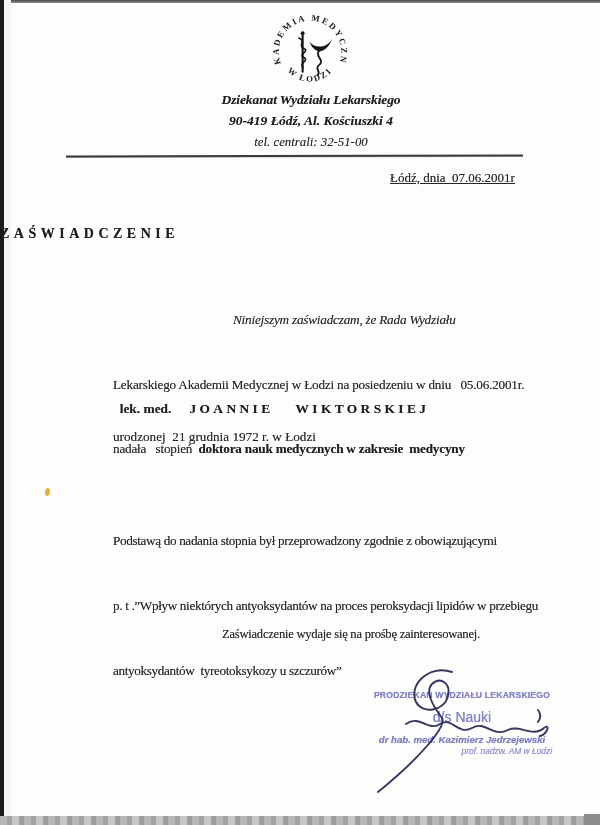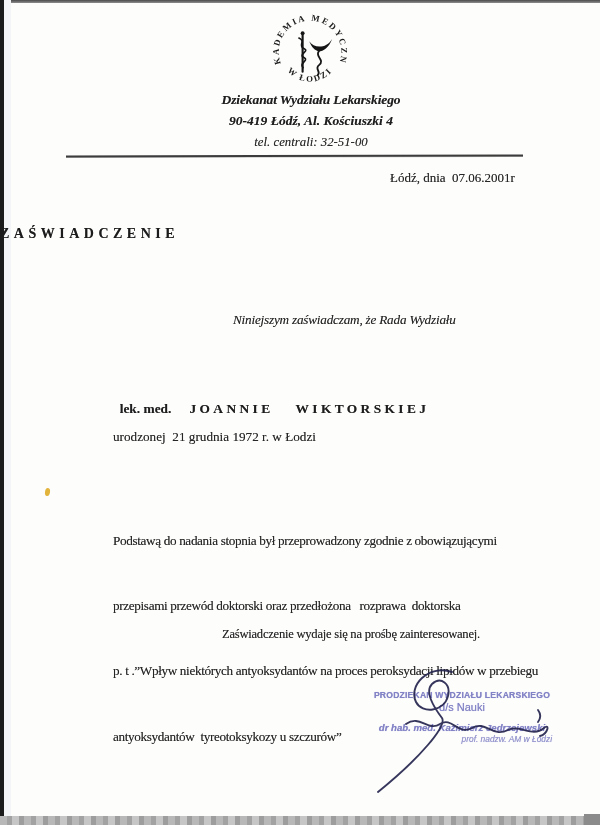--- a/index.html
+++ b/index.html
@@ -17,39 +17,39 @@
   .edge-bottom{left:0;top:816px;width:600px;height:9px;background:repeating-linear-gradient(90deg,#b8b8b8 0 7px,#a2a2a2 7px 12px,#c6c6c6 12px 19px,#9d9d9d 19px 24px);}
   .edge-bottom-corner{left:584px;top:814px;width:16px;height:11px;background:#8b8b8b;}
   
   .logo{left:268px;top:11px;width:84px;height:82px;}
   .letterhead{left:11px;top:0;width:600px;text-align:center;}
   .lh-office{top:92px;font-size:13.5px;font-weight:bold;font-style:italic;letter-spacing:-0.1px;color:#1e1e1e;}
   .lh-address{top:113px;font-size:13.5px;font-weight:bold;font-style:italic;color:#1e1e1e;}
   .lh-phone{top:135px;font-size:12.8px;font-style:italic;color:#2a2a2a;}
   .rule{left:66px;top:155px;width:457px;height:2px;background:#3c3c3c;transform:rotate(-0.15deg);box-shadow:0 0.5px 0 rgba(60,60,60,.35);}
   .scan-text{text-shadow:0 0 .5px rgba(40,40,40,.5);}
-  .date-line{left:390px;top:170px;font-size:13px;white-space:pre;}
+  .date-line{left:390px;top:170px;font-size:13px;white-space:pre;text-decoration:underline;}
   .title{left:0;top:226px;width:596px;text-align:left;font-size:14px;font-weight:bold;letter-spacing:4.5px;color:#1c1c1c;}
   .para{left:113px;font-size:13.2px;line-height:21.5px;letter-spacing:-0.2px;white-space:pre;}
   .p1{top:266px;}
   .p1 .indent{padding-left:120px;font-style:italic;}
   .bold{font-weight:bold;color:#1d1d1d;}
   .name-line{left:113px;top:385px;font-size:13.4px;font-weight:bold;color:#1d1d1d;white-space:pre;}
   .name-sp{letter-spacing:3.4px;}
   .gap1{display:inline-block;width:18px;}
   .gap2{display:inline-block;width:22px;}
   .born{left:113px;top:429px;font-size:13.2px;white-space:pre;text-align:right;}
   .p2{top:486px;line-height:21.8px;letter-spacing:-0.35px;}
   .closing{left:222px;top:627px;font-size:12.6px;letter-spacing:-0.25px;}
   
   .stamp{left:372px;top:690px;width:180px;text-align:center;
     font-family:"Liberation Sans","DejaVu Sans",sans-serif;
     color:#8282c6;text-shadow:0 0 .7px #9a9ad0;}
   .st1{font-size:8.6px;font-weight:bold;letter-spacing:.2px;}
-  .st2{font-size:11px;margin-top:1px;}
+  .st2{font-size:14px;margin-top:9px;}
   .st3{font-size:9.6px;font-weight:bold;font-style:italic;margin-top:9px;}
   .st4{font-size:8.4px;font-style:italic;margin-top:1px;opacity:.85;text-align:right;}
   .sig{left:330px;top:648px;}
   .speck{left:45px;top:488px;width:5px;height:8px;background:#e2b43c;border-radius:50%;transform:rotate(8deg);}
 </style>
 </head>
 <body>
 
 <div class="abs edge-top"></div>
 <div class="abs edge-left"></div>
@@ -83,30 +83,31 @@
 <div class="abs letterhead lh-office scan-text">Dziekanat Wydziału Lekarskiego</div>
 <div class="abs letterhead lh-address scan-text">90-419 Łódź, Al. Kościuszki 4</div>
 <div class="abs letterhead lh-phone scan-text">tel. centrali: 32-51-00</div>
 <div class="abs rule"></div>
 
 <div class="abs date-line scan-text">Łódź, dnia  07.06.2001r</div>
 <div class="abs title scan-text">ZAŚWIADCZENIE</div>
 
 <div class="abs para p1 scan-text">
   <div class="indent">Niniejszym zaświadczam, że Rada Wydziału</div>
+  <div>Lekarskiego Akademii Medycznej w Łodzi na posiedzeniu w dniu   05.06.2001r.</div>
+  <div><span>nadała   stopień  </span><span class="bold">doktora nauk medycznych w zakresie  medycyny</span></div>
 </div>
 
 <div class="abs name-line scan-text">
   <span>lek. med.</span><span class="gap1"></span><span class="name-sp">JOANNIE</span><span class="gap2"></span><span class="name-sp">WIKTORSKIEJ</span>
 </div>
 <div class="abs born scan-text">urodzonej  21 grudnia 1972 r. w Łodzi</div>
 
 <div class="abs para p2 scan-text">
   <div>Podstawą do nadania stopnia był przeprowadzony zgodnie z obowiązującymi</div>
-  <div>przepisami przewód doktorski oraz przedłożona   rozprawa  doktorska</div>
   <div>p. t .”Wpływ niektórych antyoksydantów na proces peroksydacji lipidów w przebiegu</div>
   <div>antyoksydantów  tyreotoksykozy u szczurów”</div>
 </div>
 
 <div class="abs closing scan-text">Zaświadczenie wydaje się na prośbę zainteresowanej.</div>
 
 <div class="abs stamp">
   <div class="st1">PRODZIEKAN WYDZIAŁU LEKARSKIEGO</div>
   <div class="st2">d/s Nauki</div>
   <div class="st3">dr hab. med. Kazimierz Jedrzejewski</div>

